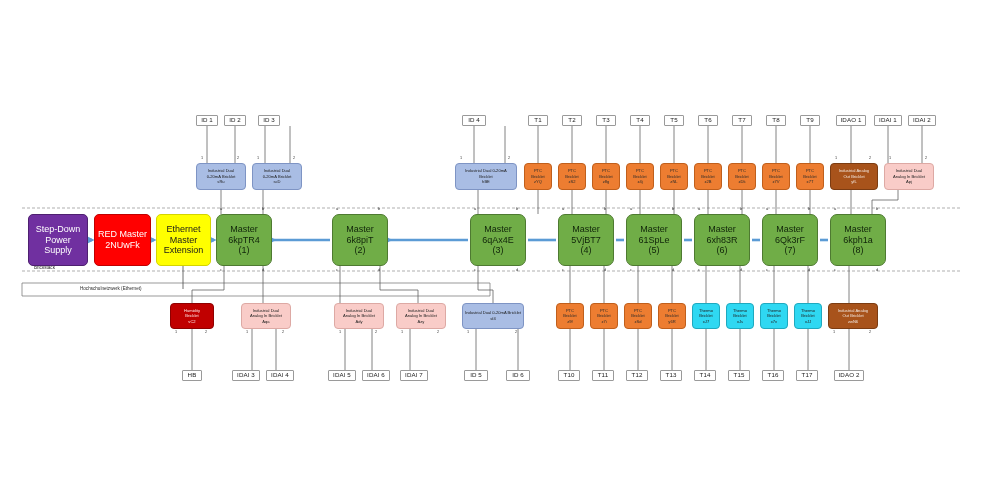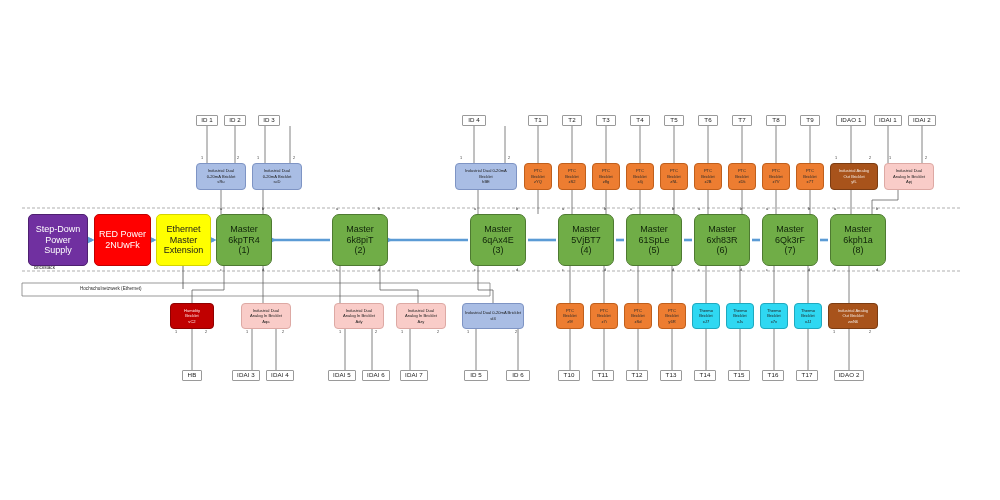--- a/index.html
+++ b/index.html
@@ -222,21 +222,21 @@
     </g>
   </svg>
 
   <div class="caption" style="left:34px;top:266px;">Brickstack</div>
   <div class="caption" style="left:80px;top:287px;">Hochschulnetzwerk (Ethernet)</div>
 
   <div id="layer-hw">
       <div class="node hwbox hw-purple" style="left: 28px; top: 214px; width: 60px; height: 52px;">Step-Down
 Power
 Supply</div>
-      <div class="node hwbox hw-red" style="left: 94px; top: 214px; width: 57px; height: 52px;">RED Power
+      <div class="node hwbox hw-red" style="left: 94px; top: 214px; width: 57px; height: 52px;">RED Master
 2NUwFk</div>
       <div class="node hwbox hw-yellow" style="left: 156px; top: 214px; width: 55px; height: 52px;">Ethernet
 Master
 Extension</div>
     </div>
   <div id="layer-masters">
       <div class="node master" style="left: 216px; top: 214px; width: 56px; height: 52px;">Master
 6kpTR4
 (1)</div>
       <div class="port" style="left: 220px; top: 207px;">a</div>

